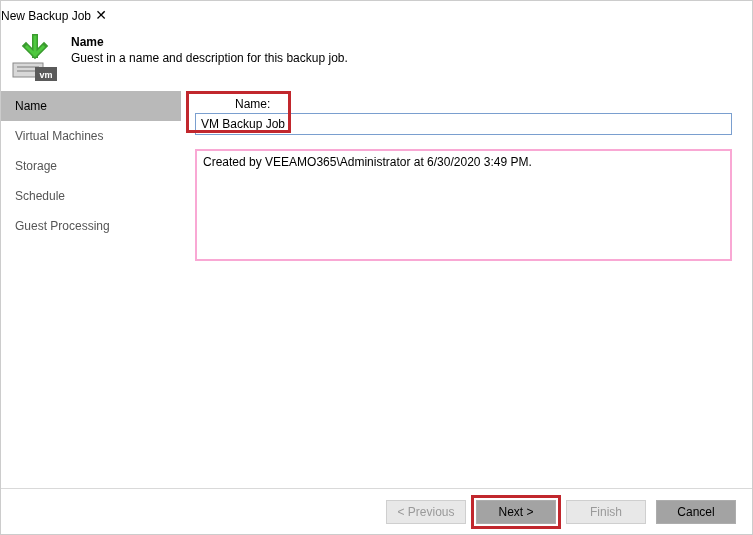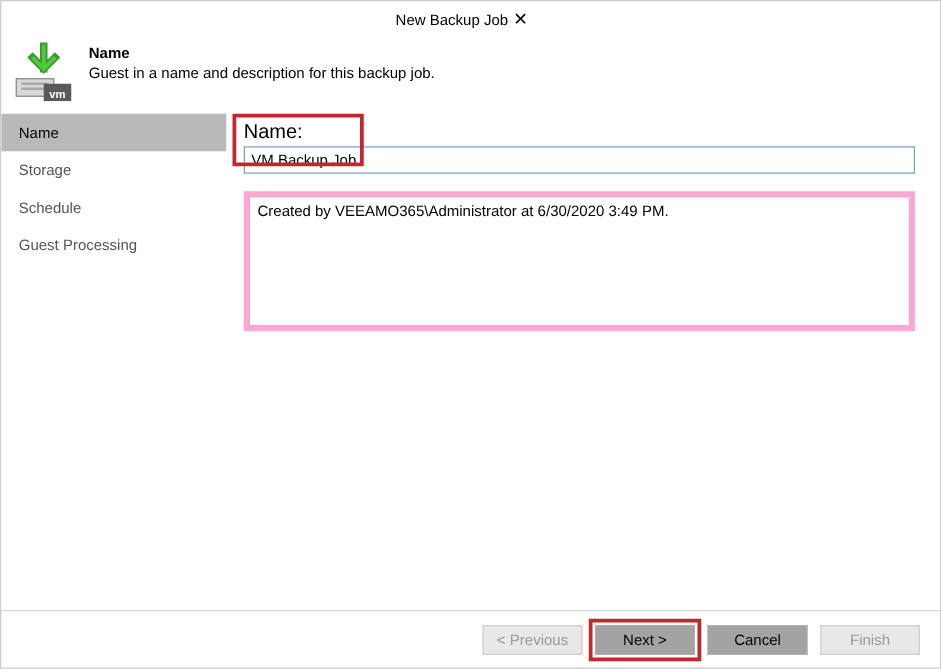--- a/index.html
+++ b/index.html
@@ -10,21 +10,21 @@
     background: #fff;
     color: #000;
     width: 753px;
     height: 535px;
     overflow: hidden;
     border: 1px solid #ccc;
   }
   .titlebar {
     display: flex;
     align-items: center;
-    justify-content: center;
+    justify-content: flex-start;
     padding: 6px 10px 2px 0;
     height: 26px;
   }
   .close-btn {
     font-size: 14px;
     width: 20px;
     height: 20px;
     text-align: center;
     line-height: 18px;
     cursor: default;
@@ -73,36 +73,37 @@
   }
   .content {
     flex: 1;
     padding: 6px 20px 10px 14px;
     position: relative;
   }
   .field-group {
     margin-bottom: 14px;
   }
   .field-label {
-    font-size: 16px;
+    font-size: 12px;
     margin-bottom: 2px;
+    margin-left: 40px;
   }
   .text-input {
     width: 100%;
     height: 22px;
     border: 1px solid #7a9fcf;
     outline: none;
     padding: 2px 5px;
     font-family: inherit;
     font-size: 12px;
   }
   .textarea-input {
     width: 100%;
     height: 112px;
-    border: 5px solid #f9a8d4;
+    border: 2px solid #f9a8d4;
     outline: none;
     padding: 4px 6px;
     font-family: inherit;
     font-size: 12px;
     resize: none;
   }
   .name-highlight {
     position: absolute;
     border: 3px solid #c1272d;
     pointer-events: none;
@@ -166,20 +167,21 @@
   </div>
   <div class="header-text">
     <div class="header-title">Name</div>
     <div class="header-subtitle">Guest in a name and description for this backup job.</div>
   </div>
 </div>
 
 <div class="main">
   <div class="sidebar">
     <div class="sidebar-item active">Name</div>
+    <div class="sidebar-item">Virtual Machines</div>
     <div class="sidebar-item">Storage</div>
     <div class="sidebar-item">Schedule</div>
     <div class="sidebar-item">Guest Processing</div>
   </div>
 
   <div class="content">
     <div class="name-highlight" style="top:0px; left:5px; width:105px; height:42px;"></div>
 
     <div class="field-group">
       <div class="field-label">Name:</div>
@@ -191,15 +193,15 @@
     </div>
   </div>
 </div>
 
 <div class="footer">
   <button class="btn" disabled="">&lt; Previous</button>
   <span class="btn-highlight">
     <button class="btn">Next &gt;</button>
     <span class="btn-highlight-box"></span>
   </span>
+  <button class="btn" disabled="">Finish</button>
   <button class="btn">Cancel</button>
-  <button class="btn" disabled="">Finish</button>
 </div>
 
 </body></html>

